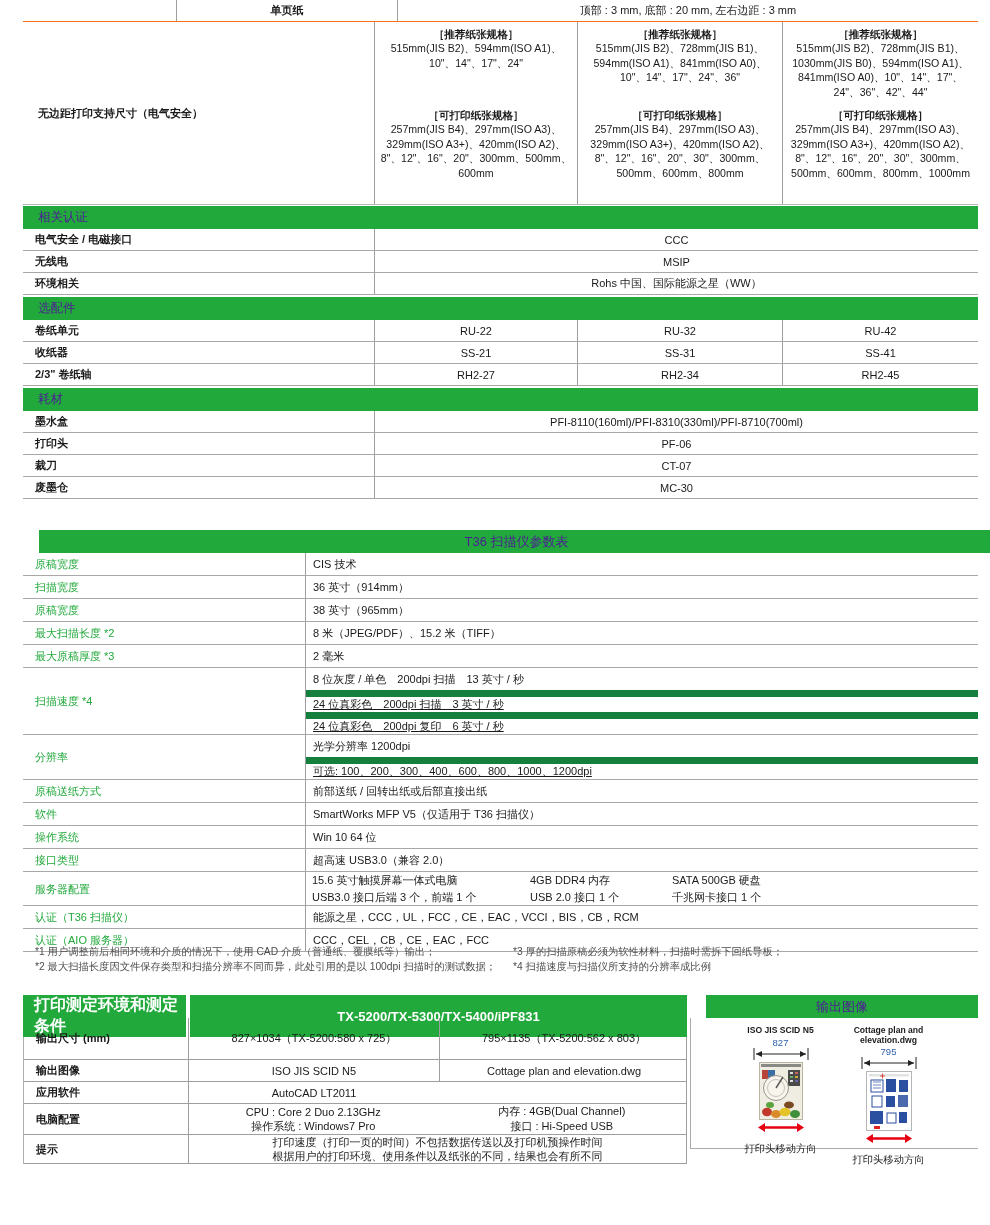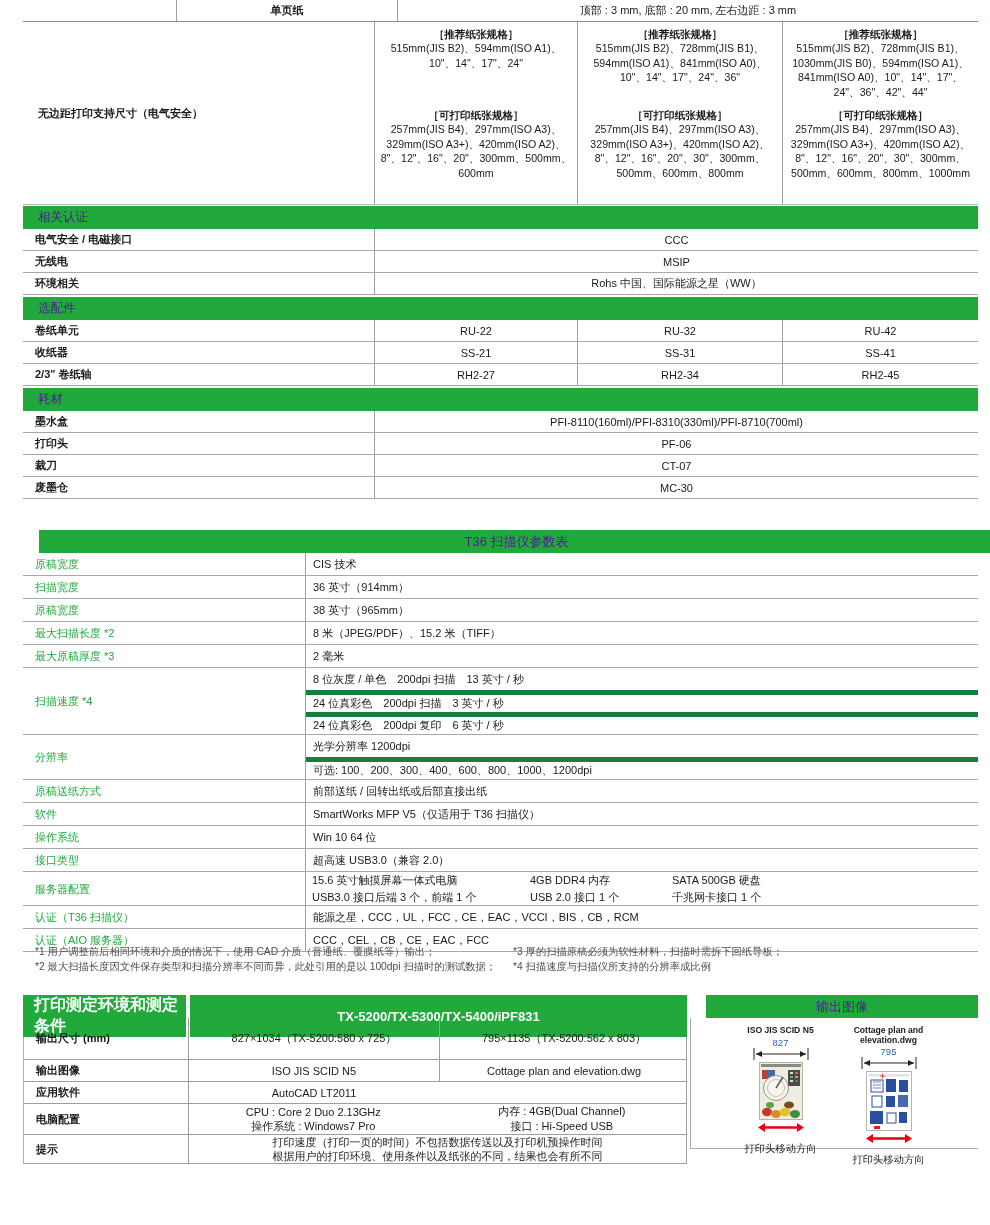--- a/index.html
+++ b/index.html
@@ -37,21 +37,21 @@
     border-bottom: 1px solid #a8a8a8; }
   .opt-row .lab { display: flex; align-items: center; padding-left: 12px; font-weight: bold; }
   .opt-row .val { border-left: 1px solid #9e9e9e; display: flex; align-items: center;
     justify-content: center; }
 
   
   .t36-row { display: grid; grid-template-columns: 282px 1fr; border-bottom: 1px solid #a8a8a8; }
   .t36-lab { display: flex; align-items: center; padding-left: 12px; color: #22a93c; }
   .t36-vals { border-left: 1px solid #9e9e9e; }
   .t36-val { height: 22px; display: flex; align-items: center; padding-left: 7px; }
-  .t36-val + .t36-val { border-top: 5px solid #15803d; }
+  .t36-val + .t36-val { border-top: 7px solid #15803d; text-decoration: underline; }
   .srv-grid { padding: 0 0 0 6px; display: grid; grid-template-columns: 218px 142px auto; }
   .srv-grid > div { height: 17px; display: flex; align-items: center; }
 
   
   .footnotes { display: grid; grid-template-columns: 478px auto; padding-left: 12px;
     font-size: 10.3px; line-height: 15px; color: #4d4d4d; }
 
   
   .bottom-wrap { display: flex; }
   .meas { width: 664px; }

